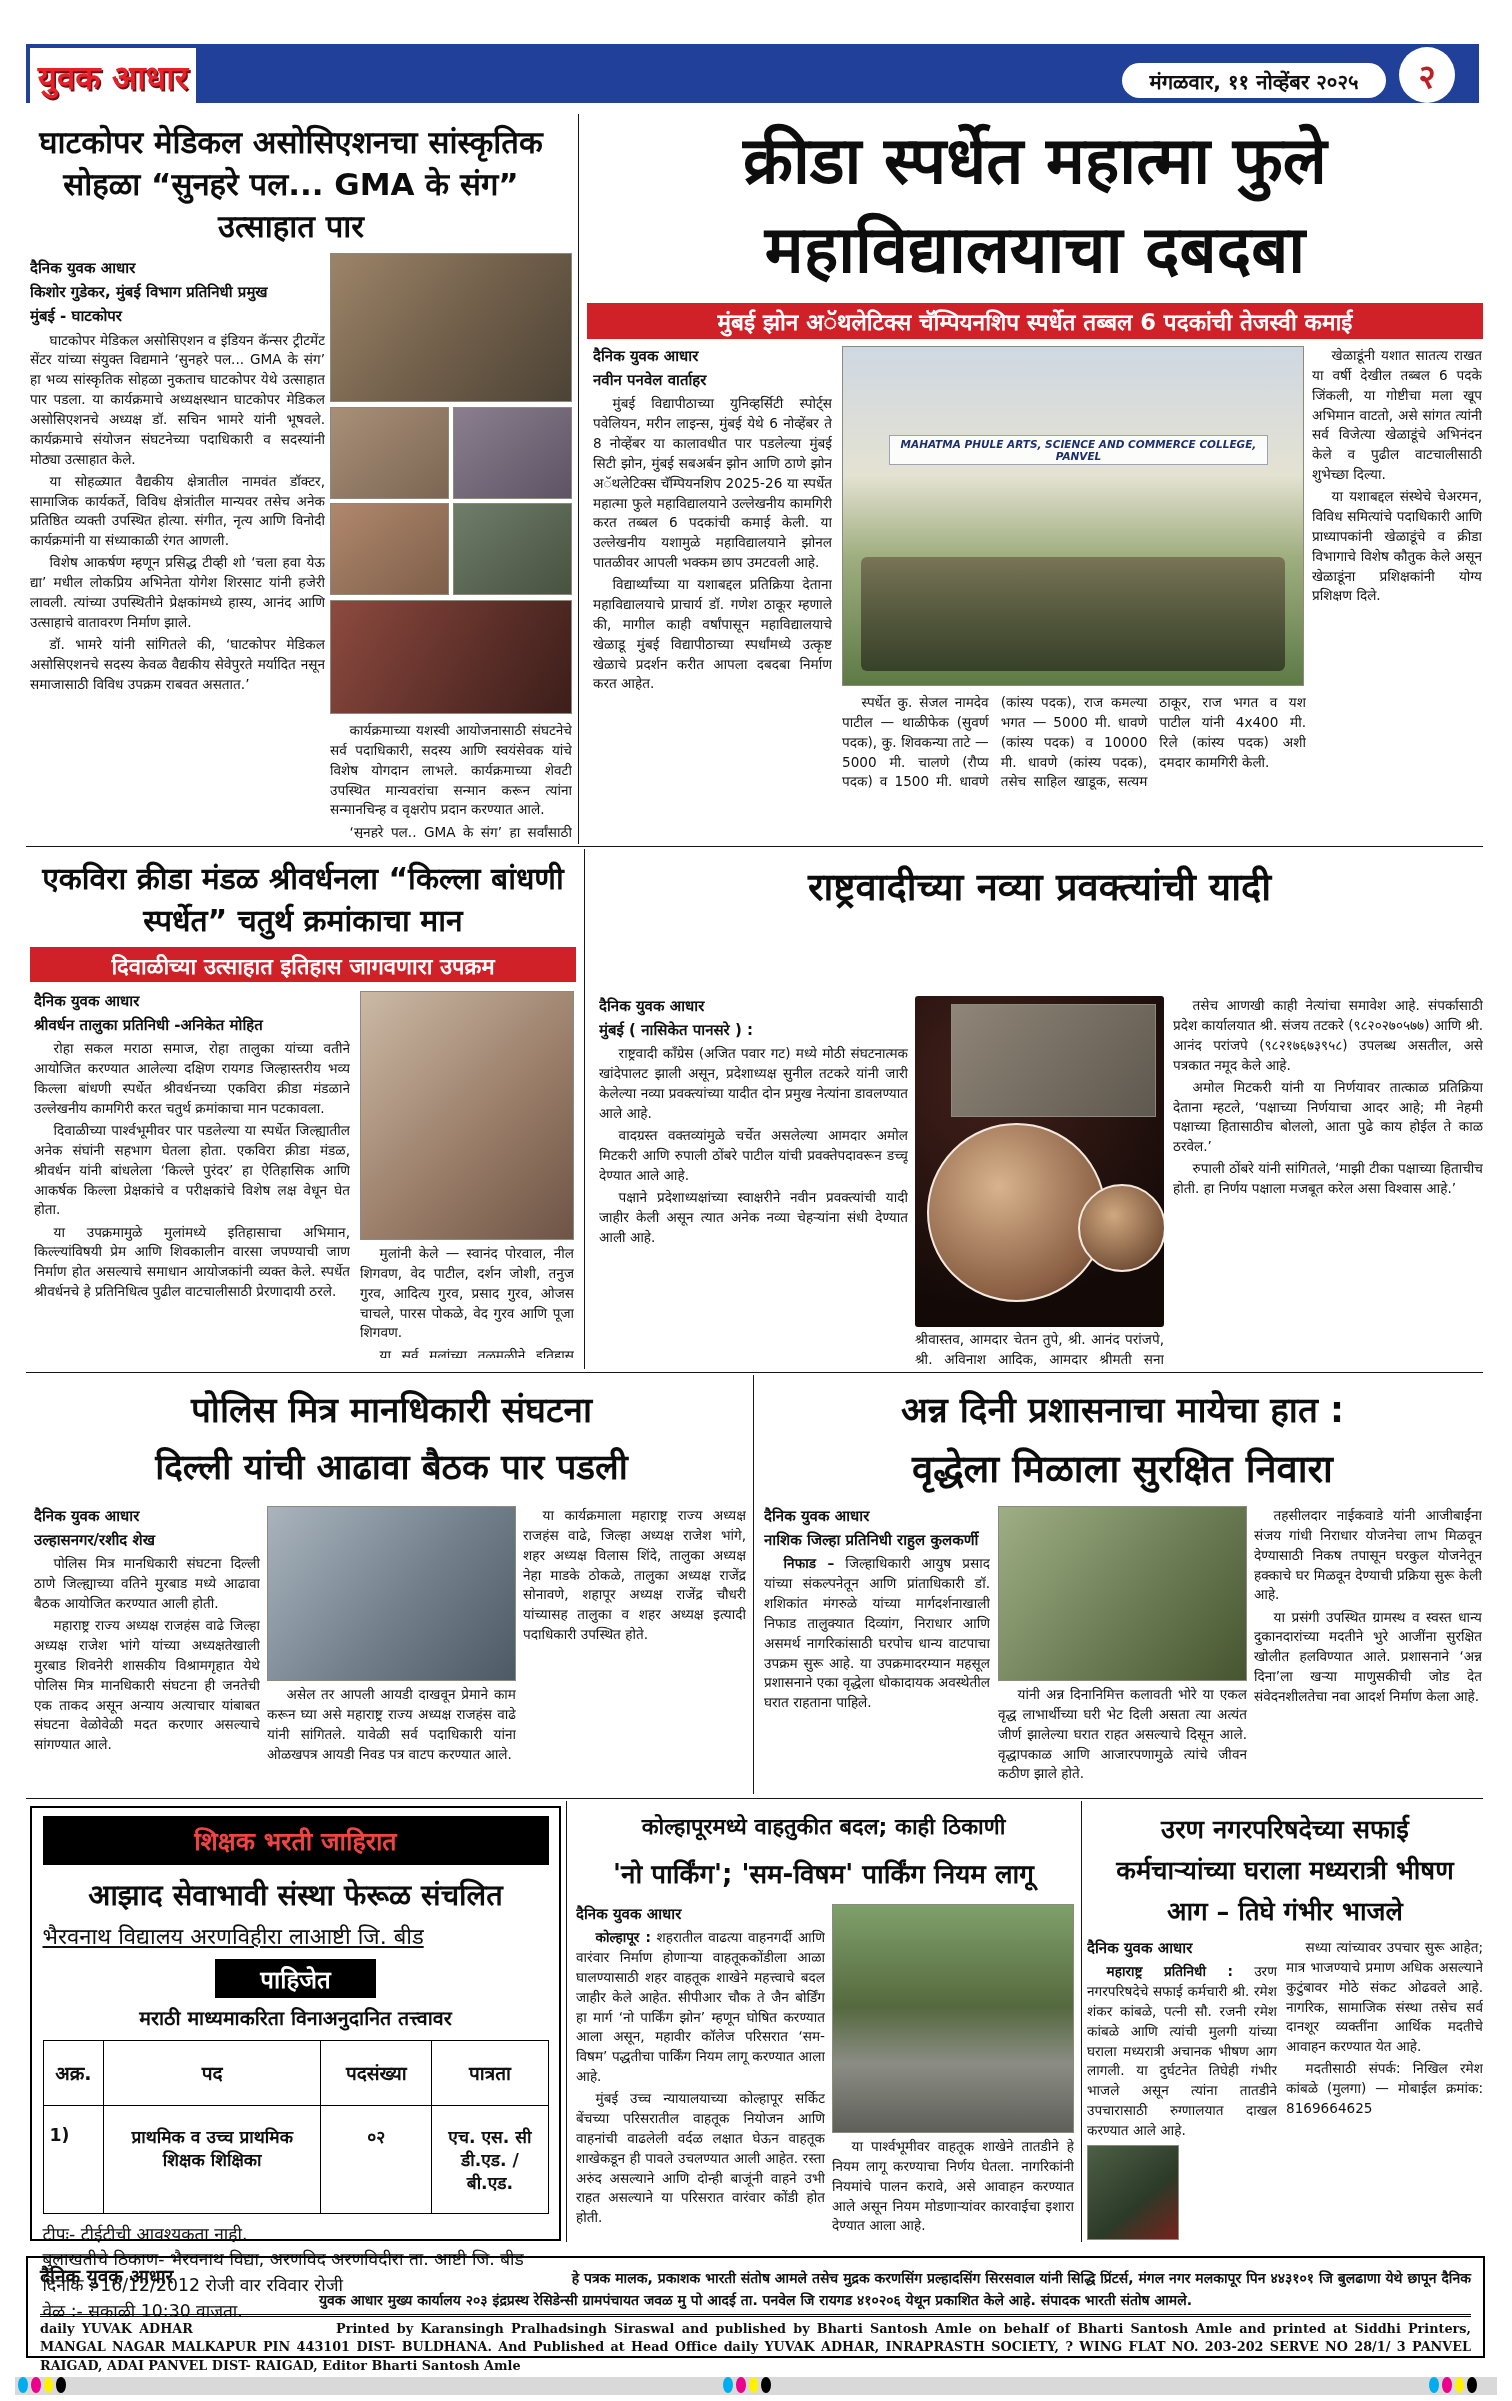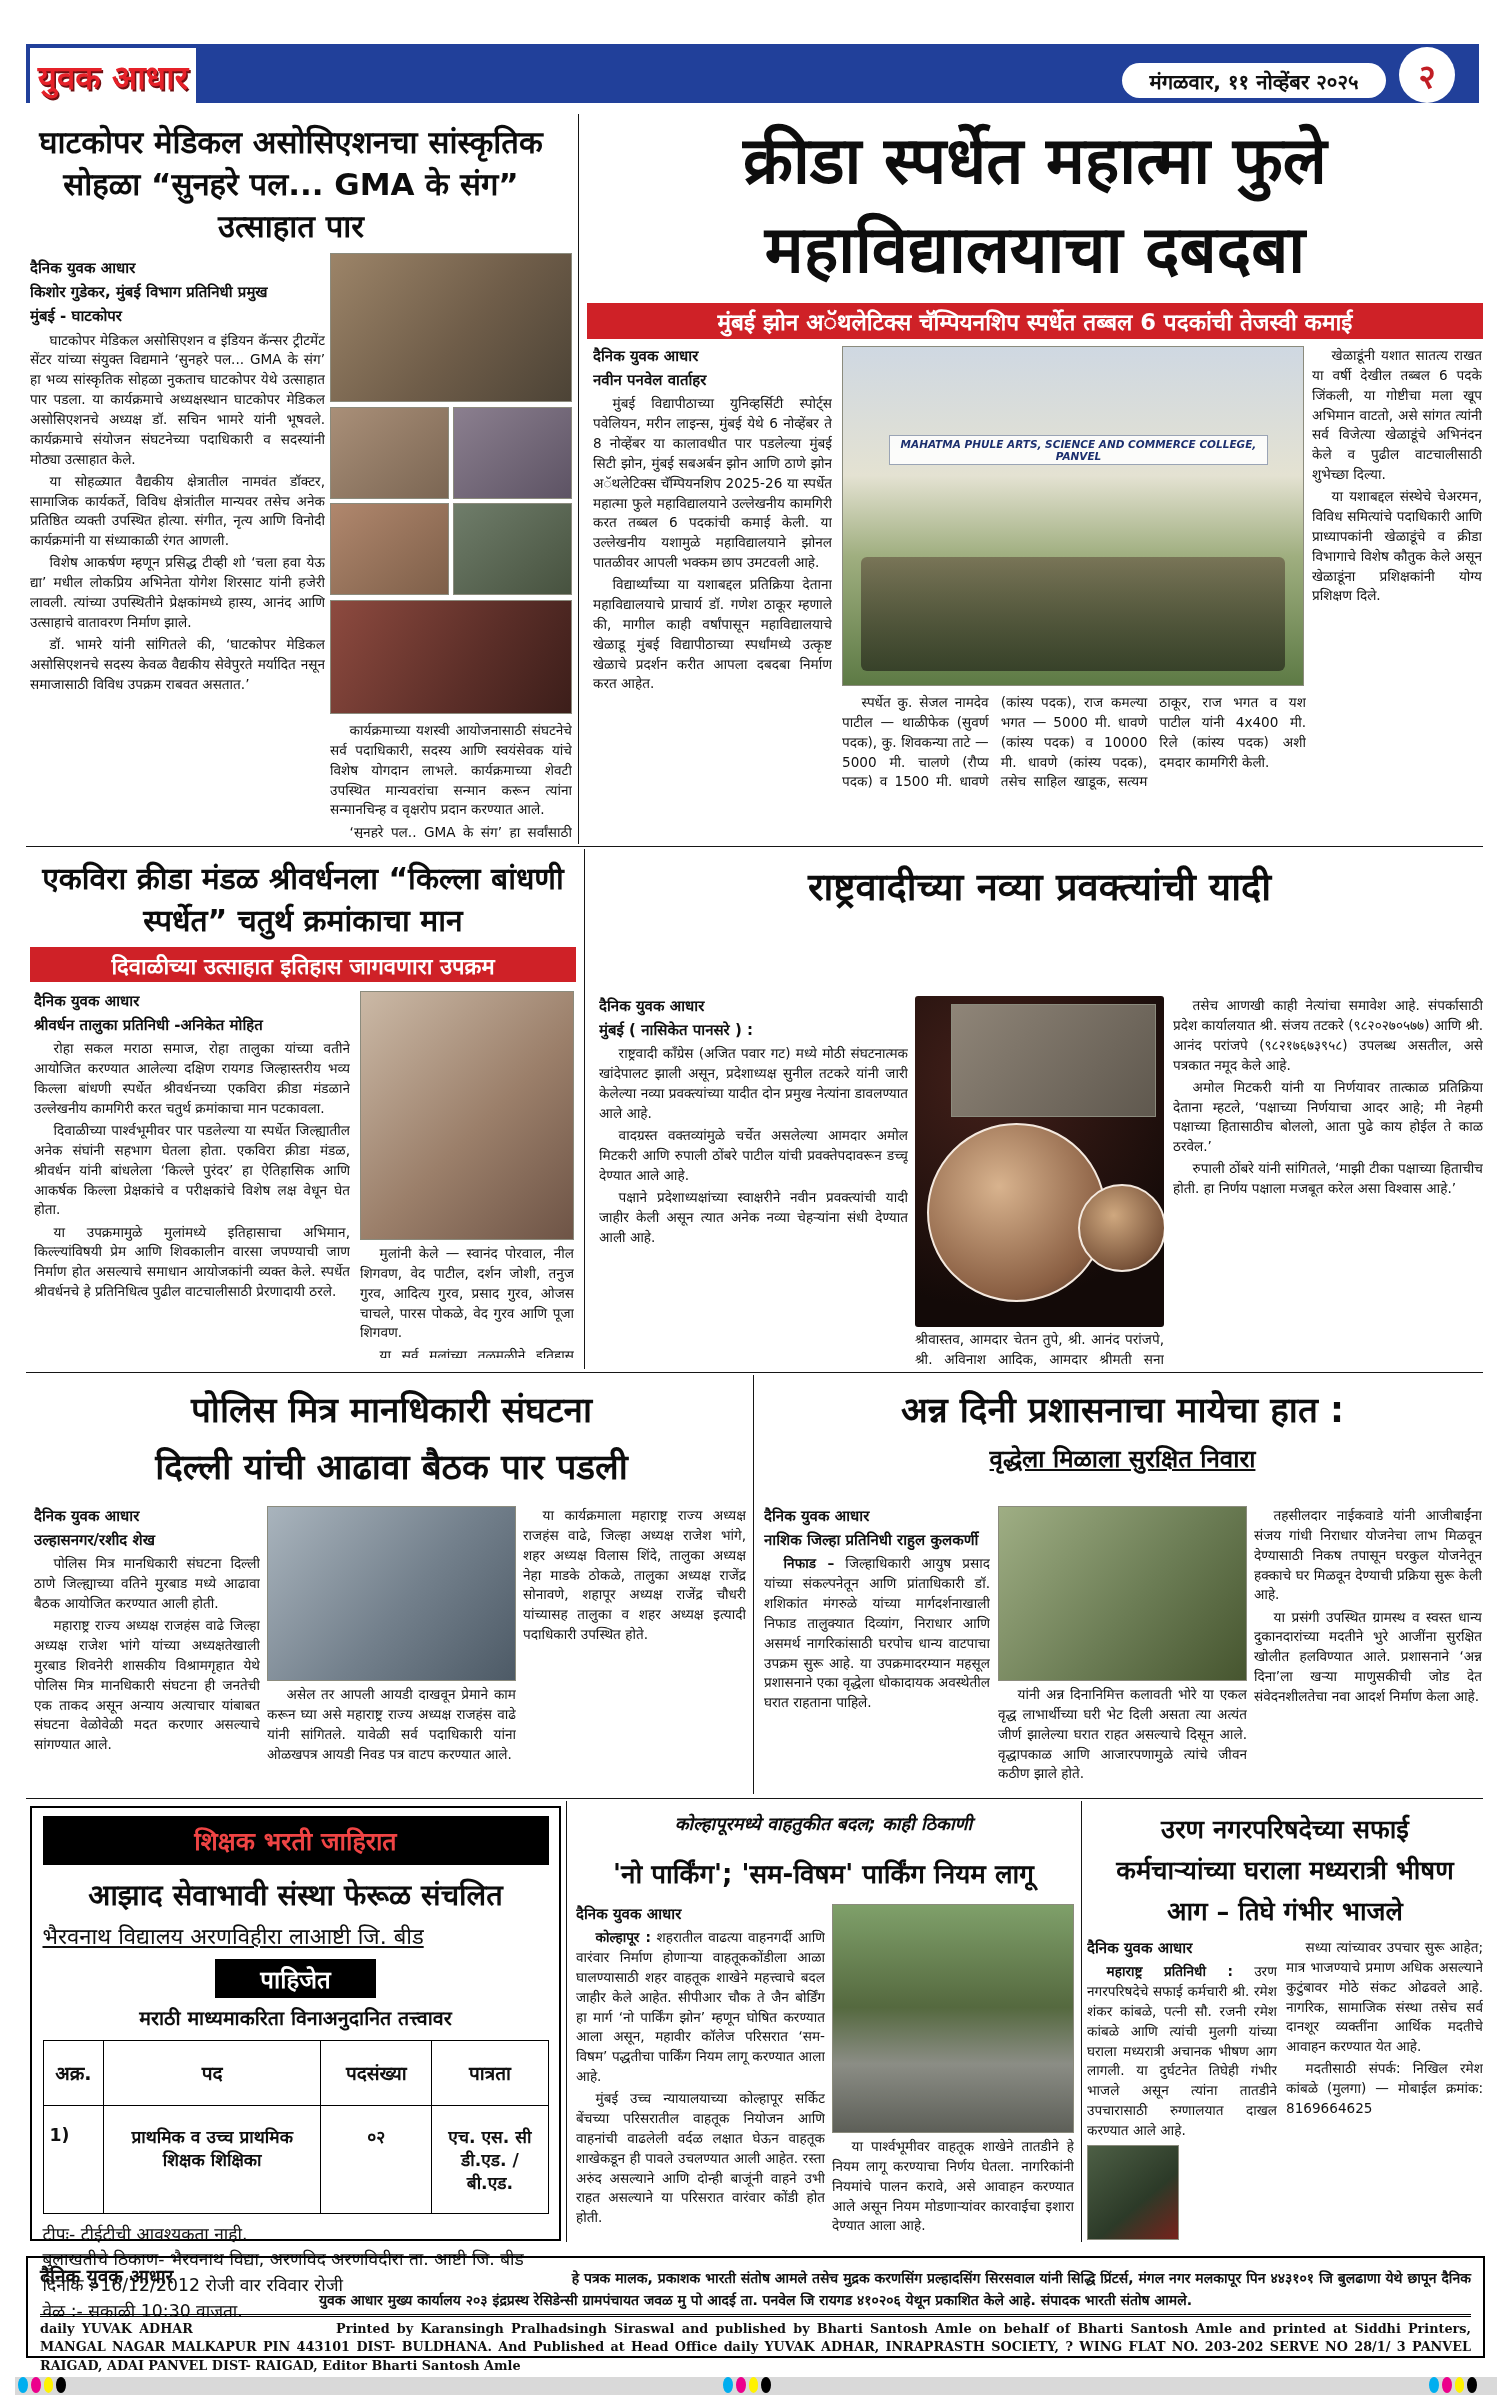--- a/index.html
+++ b/index.html
@@ -167,21 +167,21 @@
 
   <div class="abs bodytxt" style="left:267px;top:1685px;width:249px;height:105px;">
     <p>असेल तर आपली आयडी दाखवून प्रेमाने काम करून घ्या असे महाराष्ट्र राज्य अध्यक्ष राजहंस वाढे यांनी सांगितले. यावेळी सर्व पदाधिकारी यांना ओळखपत्र आयडी निवड पत्र वाटप करण्यात आले.</p>
   </div>
 
   <div class="abs bodytxt" style="left:523px;top:1506px;width:223px;height:285px;">
     <p>या कार्यक्रमाला महाराष्ट्र राज्य अध्यक्ष राजहंस वाढे, जिल्हा अध्यक्ष राजेश भांगे, शहर अध्यक्ष विलास शिंदे, तालुका अध्यक्ष नेहा माडके ठोकळे, तालुका अध्यक्ष राजेंद्र सोनावणे, शहापूर अध्यक्ष राजेंद्र चौधरी यांच्यासह तालुका व शहर अध्यक्ष इत्यादी पदाधिकारी उपस्थित होते.</p>
   </div>
 
   <div class="abs hl" style="left:761px;top:1384px;width:723px;font-size:35px;line-height:1.5;">अन्न दिनी प्रशासनाचा मायेचा हात :</div>
-  <div class="abs hl" style="left:761px;top:1441px;width:723px;font-size:24px;line-height:1.5;text-decoration:underline;">वृद्धेला मिळाला सुरक्षित निवारा</div>
+  <div class="abs hl" style="left:761px;top:1441px;width:723px;font-size:38px;line-height:1.5;">वृद्धेला मिळाला सुरक्षित निवारा</div>
 
   <div class="abs bodytxt" style="left:764px;top:1506px;width:226px;height:285px;">
     <p class="credit">दैनिक युवक आधार</p>
     <p class="byline">नाशिक जिल्हा प्रतिनिधी राहुल कुलकर्णी</p>
     <p><span class="lead">निफाड –</span>
        <span>जिल्हाधिकारी आयुष प्रसाद यांच्या संकल्पनेतून आणि प्रांताधिकारी डॉ. शशिकांत मंगरुळे यांच्या मार्गदर्शनाखाली निफाड तालुक्यात दिव्यांग, निराधार आणि असमर्थ नागरिकांसाठी घरपोच धान्य वाटपाचा उपक्रम सुरू आहे. या उपक्रमादरम्यान महसूल प्रशासनाने एका वृद्धेला धोकादायक अवस्थेतील घरात राहताना पाहिले.</span></p>
   </div>
 
   <div class="abs ph" style="left:998px;top:1506px;width:249px;height:175px;background:linear-gradient(130deg,#9fae84,#6c7d55 55%,#46552f);"></div>
 
@@ -221,21 +221,21 @@
     </tbody>
       </table>
     <div style="margin-top:7.5px;font-size:17.3px;font-weight:400;line-height:1.5;">
       <div>टीपः- टीईटीची आवश्यकता नाही.</div>
       <div>बुलाखतीचे ठिकाण- भैरवनाथ विद्या, अरणविद अरणविदीरा ता. आष्टी जि. बीड</div>
       <div>दिनांक : 16/12/2012 रोजी वार रविवार रोजी</div>
       <div>वेळ :- सकाळी 10:30 वाजता.</div>
     </div>
   </div>
 
-  <div class="abs hl" style="left:574px;top:1810px;width:499px;font-size:18px;line-height:1.55;font-style:italic;">कोल्हापूरमध्ये वाहतुकीत बदल; काही ठिकाणी</div>
+  <div class="abs hl" style="left:574px;top:1810px;width:499px;font-size:22px;line-height:1.55;">कोल्हापूरमध्ये वाहतुकीत बदल; काही ठिकाणी</div>
   <div class="abs hl" style="left:574px;top:1854px;width:499px;font-size:26px;line-height:1.55;">'नो पार्किंग'; 'सम-विषम' पार्किंग नियम लागू</div>
 
   <div class="abs bodytxt" style="left:576px;top:1904px;width:249px;height:336px;">
     <p class="credit">दैनिक युवक आधार</p>
     <p><span class="lead">कोल्हापूर :</span>
        <span>शहरातील वाढत्या वाहनगर्दी आणि वारंवार निर्माण होणाऱ्या वाहतूककोंडीला आळा घालण्यासाठी शहर वाहतूक शाखेने महत्त्वाचे बदल जाहीर केले आहेत. सीपीआर चौक ते जैन बोर्डिंग हा मार्ग ‘नो पार्किंग झोन’ म्हणून घोषित करण्यात आला असून, महावीर कॉलेज परिसरात ‘सम-विषम’ पद्धतीचा पार्किंग नियम लागू करण्यात आला आहे.</span></p>
     <p>मुंबई उच्च न्यायालयाच्या कोल्हापूर सर्किट बेंचच्या परिसरातील वाहतूक नियोजन आणि वाहनांची वाढलेली वर्दळ लक्षात घेऊन वाहतूक शाखेकडून ही पावले उचलण्यात आली आहेत. रस्ता अरुंद असल्याने आणि दोन्ही बाजूंनी वाहने उभी राहत असल्याने या परिसरात वारंवार कोंडी होत होती.</p>
   </div>
 
   <div class="abs ph" style="left:832px;top:1904px;width:242px;height:229px;background:linear-gradient(180deg,#7fa06a 0%,#55693f 45%,#8b8d85 70%,#5d5f58 100%);"></div>

